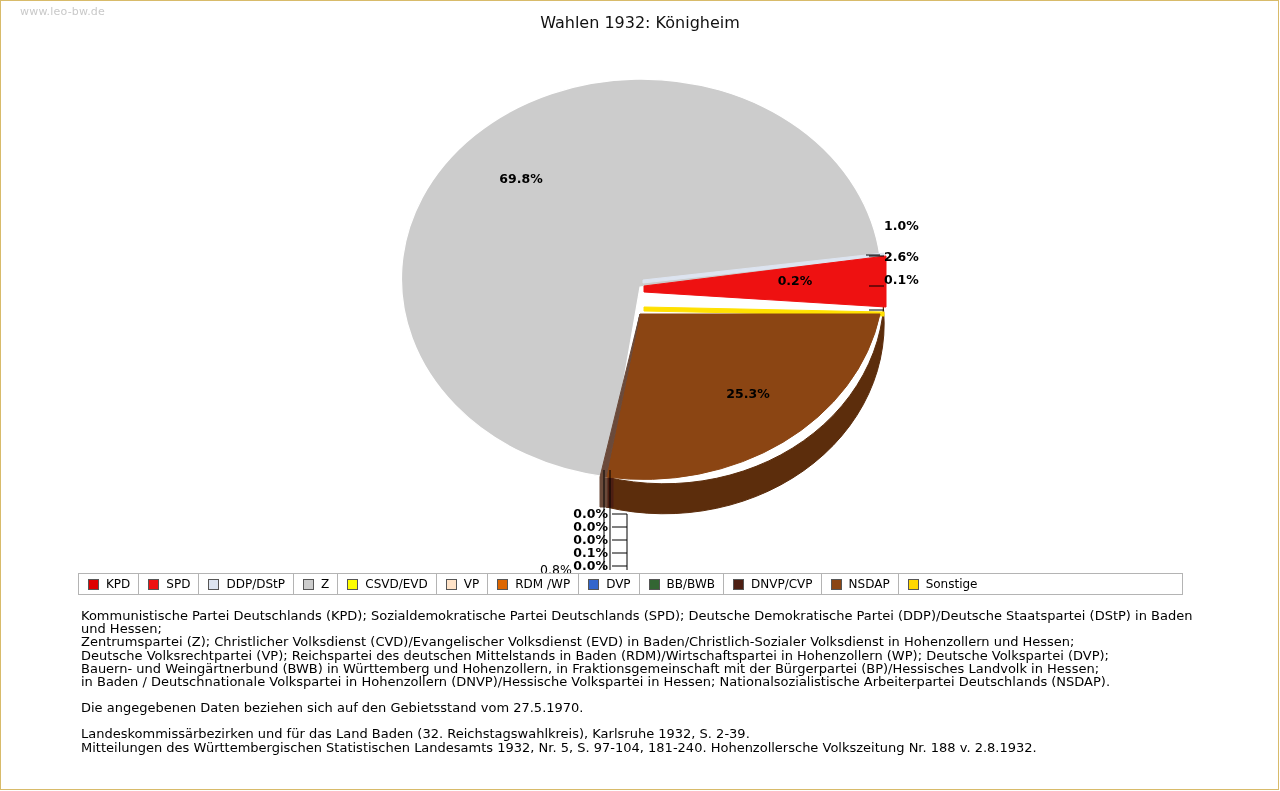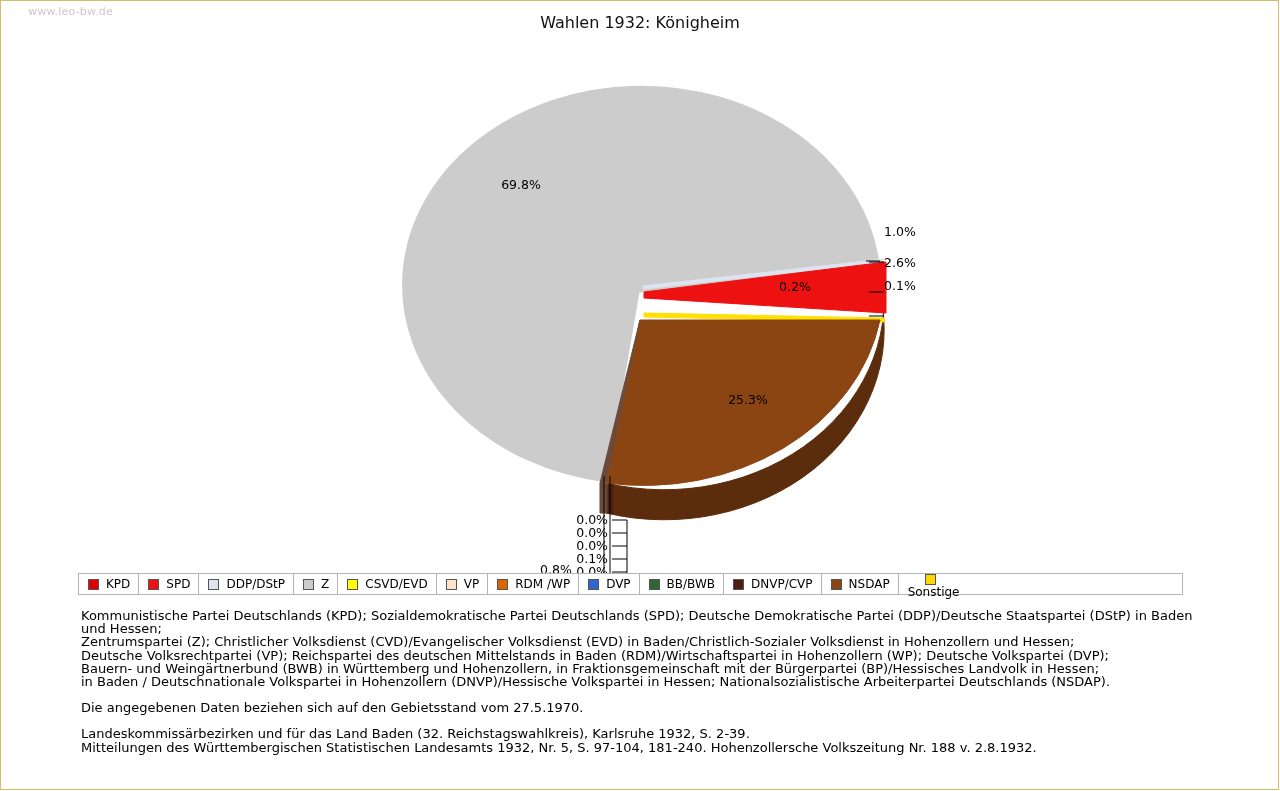--- a/index.html
+++ b/index.html
@@ -18,43 +18,44 @@
   .frame {
     position: absolute;
     left: 0; top: 0;
     width: 1279px;
     height: 790px;
     border: 1px solid #d8bb6a;
     box-sizing: border-box;
   }
   .watermark {
     position: absolute;
-    left: 28px;
+    left: 20px;
     top: 5px;
     font-size: 11px;
     color: #c9c9c9;
     letter-spacing: 0.2px;
   }
   .chart-title {
     position: absolute;
     top: 5px;
     left: 0;
     width: 1280px;
     text-align: center;
     font-size: 16px;
     color: #111;
     margin-top: 8px;
   }
   
   #pie-area {
     position: absolute;
     left: 0;
-    top: 36px;
+    top: 30px;
     width: 1059px;
     height: 540px;
+    font-weight: bold;
   }
   #pie-svg {
     position: absolute;
     left: 0;
     top: 0;
   }
   .slice-label {
     font-size: 12.5px;
     fill: #000;
   }
@@ -77,21 +78,21 @@
     box-sizing: border-box;
   }
   .legend-item {
     display: flex;
     align-items: center;
     height: 100%;
     padding: 0 8px 0 9px;
     border-right: 1px solid #b4b4b4;
     box-sizing: border-box;
   }
-  .legend-item:last-child { border-right: none; flex-direction: column; }
+  .legend-item:last-child { border-right: none; }
   .legend-swatch {
     width: 11px;
     height: 11px;
     border: 1px solid #555;
     margin-right: 7px;
     box-sizing: border-box;
     flex: 0 0 auto;
   }
   .legend-label {
     font-size: 12px;

